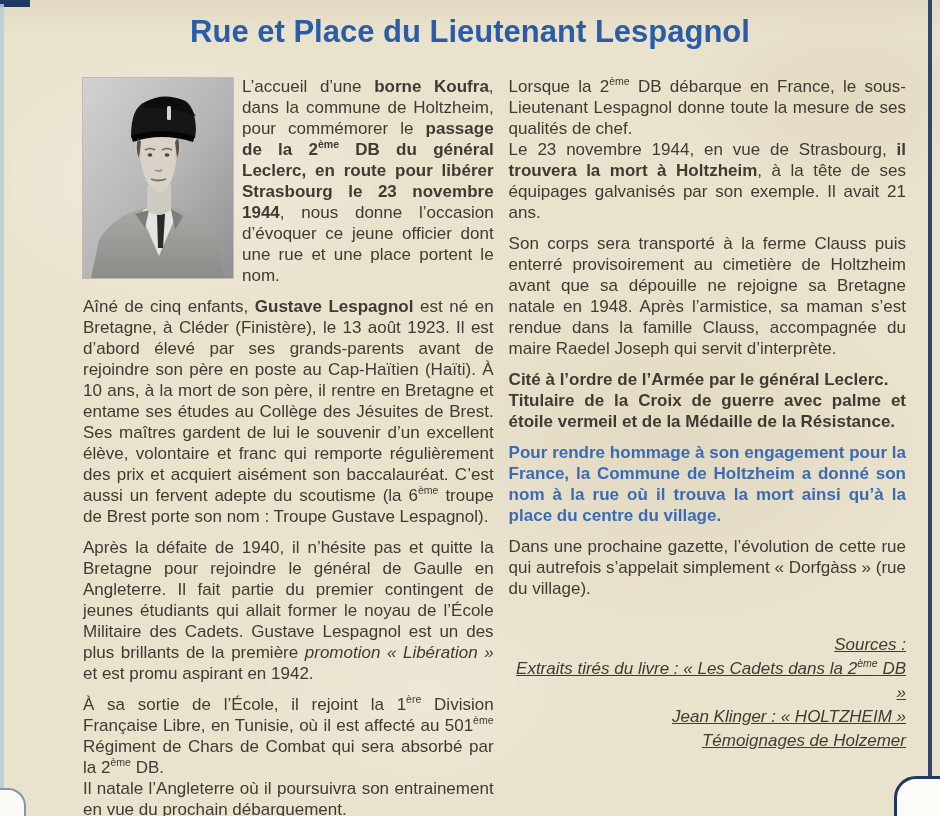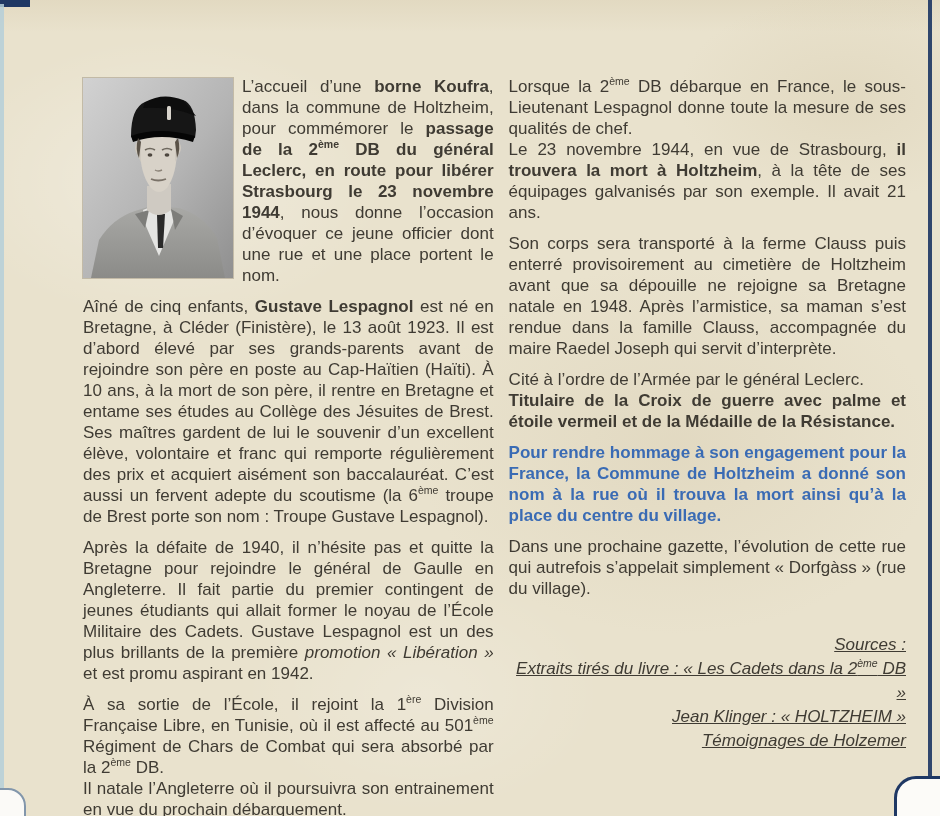--- a/index.html
+++ b/index.html
@@ -86,20 +86,21 @@
 </style>
 </head>
 <body>
 
 <div class="page">
 
   <div class="corner-topleft-mark"></div>
   <div class="edge-left"></div>
   <div class="edge-right"></div>
 
+  <h1 class="title">Rue et Place du Lieutenant Lespagnol</h1>
 
   <div class="columns">
 
     <div class="col left">
       <div class="photo-frame">
         <svg width="150" height="200" viewBox="0 0 150 200" xmlns="http://www.w3.org/2000/svg">
           <defs>
             <linearGradient id="bgG" x1="0" y1="0" x2="1" y2="1">
               <stop offset="0" stop-color="#d2d2d2"></stop>
               <stop offset="0.55" stop-color="#b4b4b4"></stop>
@@ -146,21 +147,21 @@
       </div>
       <p><span>L’accueil d’une </span><span style="font-weight: bold;">borne Koufra</span><span>, dans la commune de Holtzheim, pour commémorer le </span><span style="font-weight: bold;">passage de la 2</span><sup style="font-weight: bold;">ème</sup><span style="font-weight: bold;"> DB du général Leclerc, en route pour libérer Strasbourg le 23 novembre 1944</span><span>, nous donne l’occasion d’évoquer ce jeune officier dont une rue et une place portent le nom.</span></p>
       <p><span>Aîné de cinq enfants, </span><span style="font-weight: bold;">Gustave Lespagnol</span><span> est né en Bretagne, à Cléder (Finistère), le 13 août 1923. Il est d’abord élevé par ses grands-parents avant de rejoindre son père en poste au Cap-Haïtien (Haïti). À 10 ans, à la mort de son père, il rentre en Bretagne et entame ses études au Collège des Jésuites de Brest. Ses maîtres gardent de lui le souvenir d’un excellent élève, volontaire et franc qui remporte régulièrement des prix et acquiert aisément son baccalauréat. C’est aussi un fervent adepte du scoutisme (la 6</span><sup>ème</sup><span> troupe de Brest porte son nom : Troupe Gustave Lespagnol).</span></p>
       <p><span>Après la défaite de 1940, il n’hésite pas et quitte la Bretagne pour rejoindre le général de Gaulle en Angleterre. Il fait partie du premier contingent de jeunes étudiants qui allait former le noyau de l’École Militaire des Cadets. Gustave Lespagnol est un des plus brillants de la première </span><span style="font-style: italic;">promotion « Libération »</span><span> et est promu aspirant en 1942.</span></p>
       <p><span>À sa sortie de l’École, il rejoint la 1</span><sup>ère</sup><span> Division Française Libre, en Tunisie, où il est affecté au 501</span><sup>ème</sup><span> Régiment de Chars de Combat qui sera absorbé par la 2</span><sup>ème</sup><span> DB.</span><br><span>Il natale l’Angleterre où il poursuivra son entrainement en vue du prochain débarquement.</span></p>
     </div>
 
     <div class="col right">
       <p><span>Lorsque la 2</span><sup>ème</sup><span> DB débarque en France, le sous-Lieutenant Lespagnol donne toute la mesure de ses qualités de chef.</span><br><span>Le 23 novembre 1944, en vue de Strasbourg, </span><span style="font-weight: bold;">il trouvera la mort à Holtzheim</span><span>, à la tête de ses équipages galvanisés par son exemple. Il avait 21 ans.</span></p>
       <p><span>Son corps sera transporté à la ferme Clauss puis enterré provisoirement au cimetière de Holtzheim avant que sa dépouille ne rejoigne sa Bretagne natale en 1948. Après l’armistice, sa maman s’est rendue dans la famille Clauss, accompagnée du maire Raedel Joseph qui servit d’interprète.</span></p>
-      <p><span style="font-weight: normal;">Cité à l’ordre de l’Armée par le général Leclerc.</span><br><span style="font-weight: bold;">Titulaire de la Croix de guerre avec palme et étoile vermeil et de la Médaille de la Résistance.</span><br></p>
+      <p><span style="font-weight: bold;">Cité à l’ordre de l’Armée par le général Leclerc.</span><br><span style="font-weight: bold;">Titulaire de la Croix de guerre avec palme et étoile vermeil et de la Médaille de la Résistance.</span><br></p>
       <p class="accent-para"><span style="font-weight: bold; ">Pour rendre hommage à son engagement pour la France, la Commune de Holtzheim a donné son nom à la rue où il trouva la mort ainsi qu’à la place du centre du village.</span></p>
       <p><span>Dans une prochaine gazette, l’évolution de cette rue qui autrefois s’appelait simplement « Dorfgàss » (rue du village).</span></p>
       <div class="sources">
         <div><span>Sources :</span></div>
         <div><span>Extraits tirés du livre : « Les Cadets dans la 2</span><sup>ème</sup><span> DB »</span></div>
         <div><span>Jean Klinger : « HOLTZHEIM »</span></div>
         <div><span>Témoignages de Holzemer</span></div>
       </div>
     </div>
 

